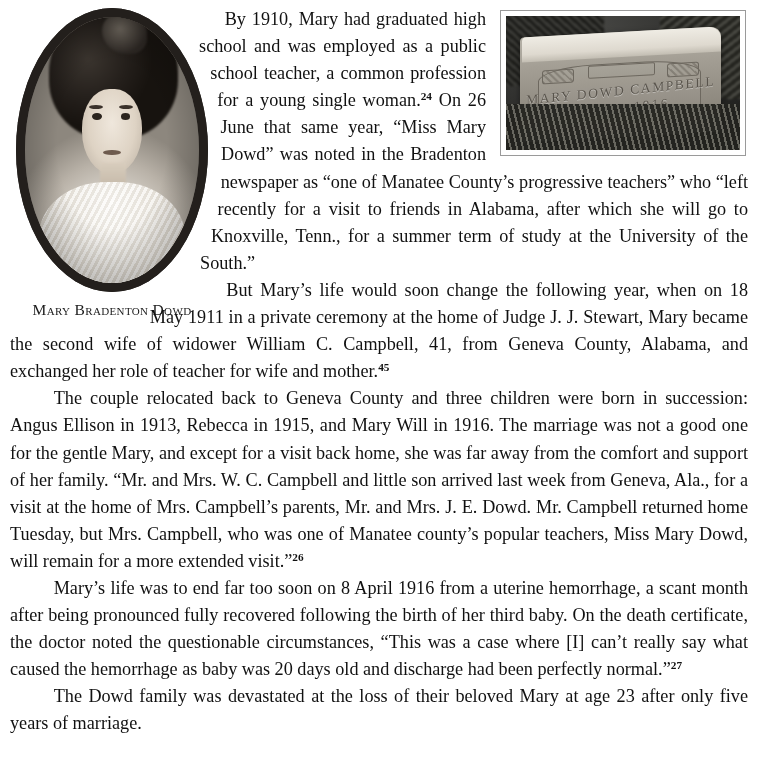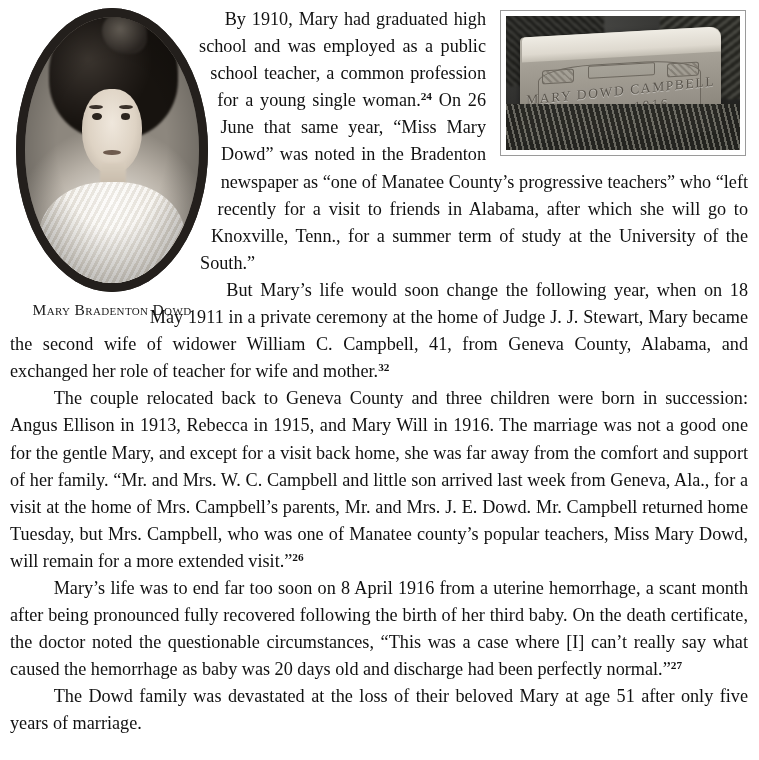--- a/index.html
+++ b/index.html
@@ -305,20 +305,20 @@
         <div class="neck"></div>
         <div class="dress"></div>
         <div class="vignette"></div>
       </div>
     </div>
     <figcaption class="portrait-caption">Mary Bradenton Dowd</figcaption>
   </figure>
 
   <div class="body-text" id="body-text">
       <p>By 1910, Mary had graduated high school and was employed as a public school teacher, a common profession for a young single woman.<sup class="fn">24</sup> On 26 June that same year, “Miss Mary Dowd” was noted in the Bradenton newspaper as “one of Manatee County’s progressive teachers” who “left recently for a visit to friends in Alabama, after which she will go to Knoxville, Tenn., for a summer term of study at the University of the South.”</p>
-      <p>But Mary’s life would soon change the following year, when on 18 May 1911 in a private ceremony at the home of Judge J. J. Stewart, Mary became the second wife of widower William C. Campbell, 41, from Geneva County, Alabama, and exchanged her role of teacher for wife and mother.<sup class="fn">32</sup></p>
+      <p>But Mary’s life would soon change the following year, when on 18 May 1911 in a private ceremony at the home of Judge J. J. Stewart, Mary became the second wife of widower William C. Campbell, 41, from Geneva County, Alabama, and exchanged her role of teacher for wife and mother.<sup class="fn">45</sup></p>
       <p>The couple relocated back to Geneva County and three children were born in succession: Angus Ellison in 1913, Rebecca in 1915, and Mary Will in 1916. The marriage was not a good one for the gentle Mary, and except for a visit back home, she was far away from the comfort and support of her family. “Mr. and Mrs. W. C. Campbell and little son arrived last week from Geneva, Ala., for a visit at the home of Mrs. Campbell’s parents, Mr. and Mrs. J. E. Dowd. Mr. Campbell returned home Tuesday, but Mrs. Campbell, who was one of Manatee county’s popular teachers, Miss Mary Dowd, will remain for a more extended visit.”<sup class="fn">26</sup></p>
       <p>Mary’s life was to end far too soon on 8 April 1916 from a uterine hemorrhage, a scant month after being pronounced fully recovered following the birth of her third baby. On the death certificate, the doctor noted the questionable circumstances, “This was a case where [I] can’t really say what caused the hemorrhage as baby was 20 days old and discharge had been perfectly normal.”<sup class="fn">27</sup></p>
-      <p>The Dowd family was devastated at the loss of their beloved Mary at age 51 after only five years of marriage.</p>
+      <p>The Dowd family was devastated at the loss of their beloved Mary at age 23 after only five years of marriage.</p>
     </div>
 
   <div class="clearfix"></div>
 </div>
 
 </body></html>

